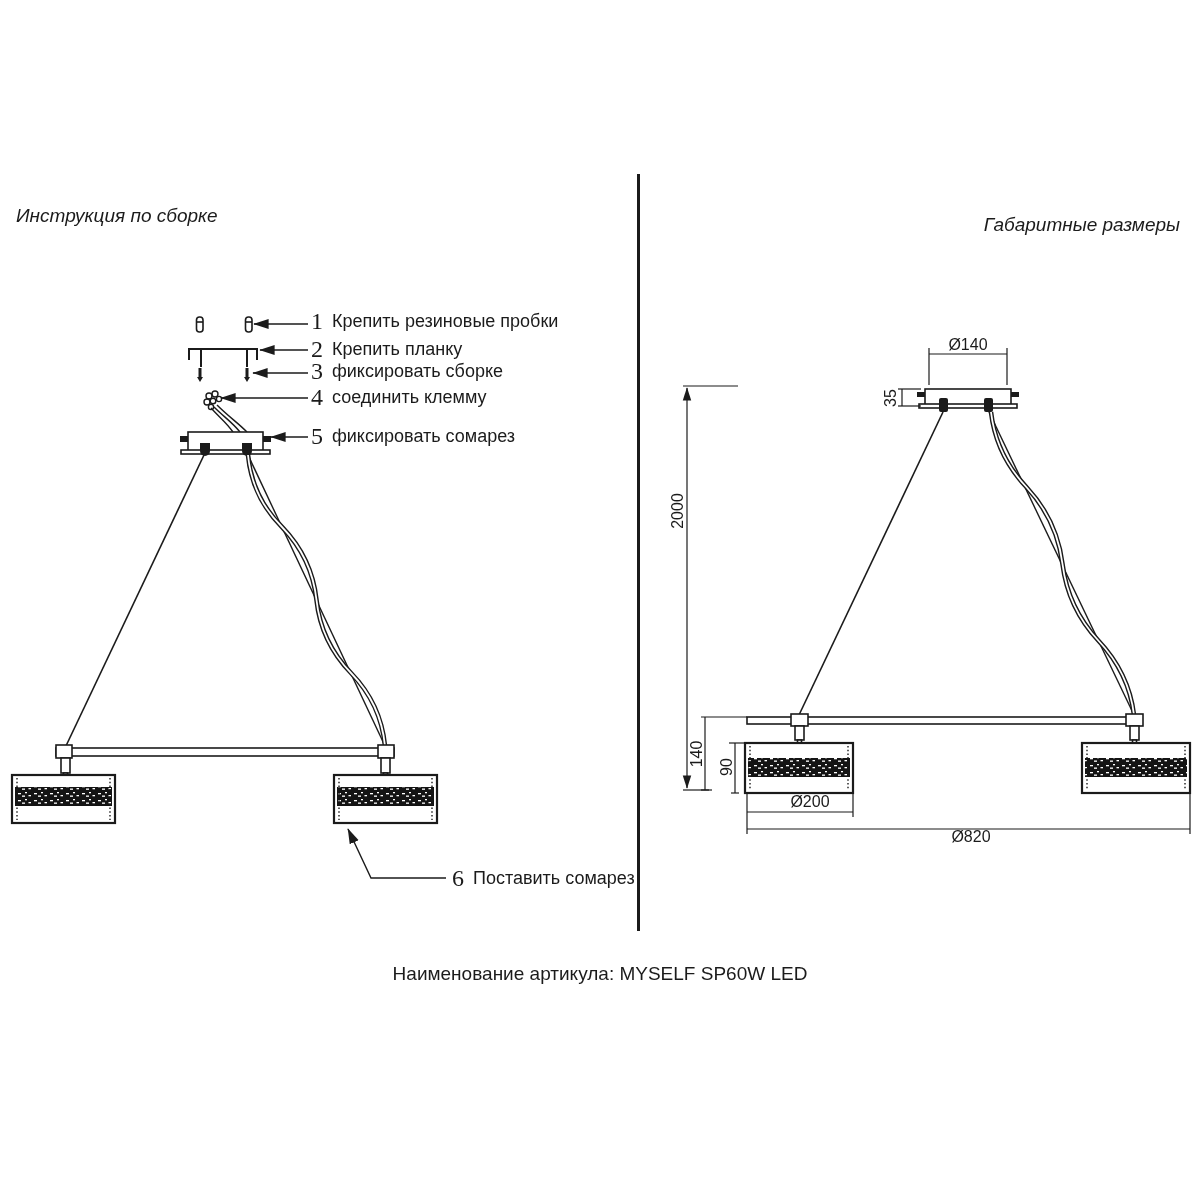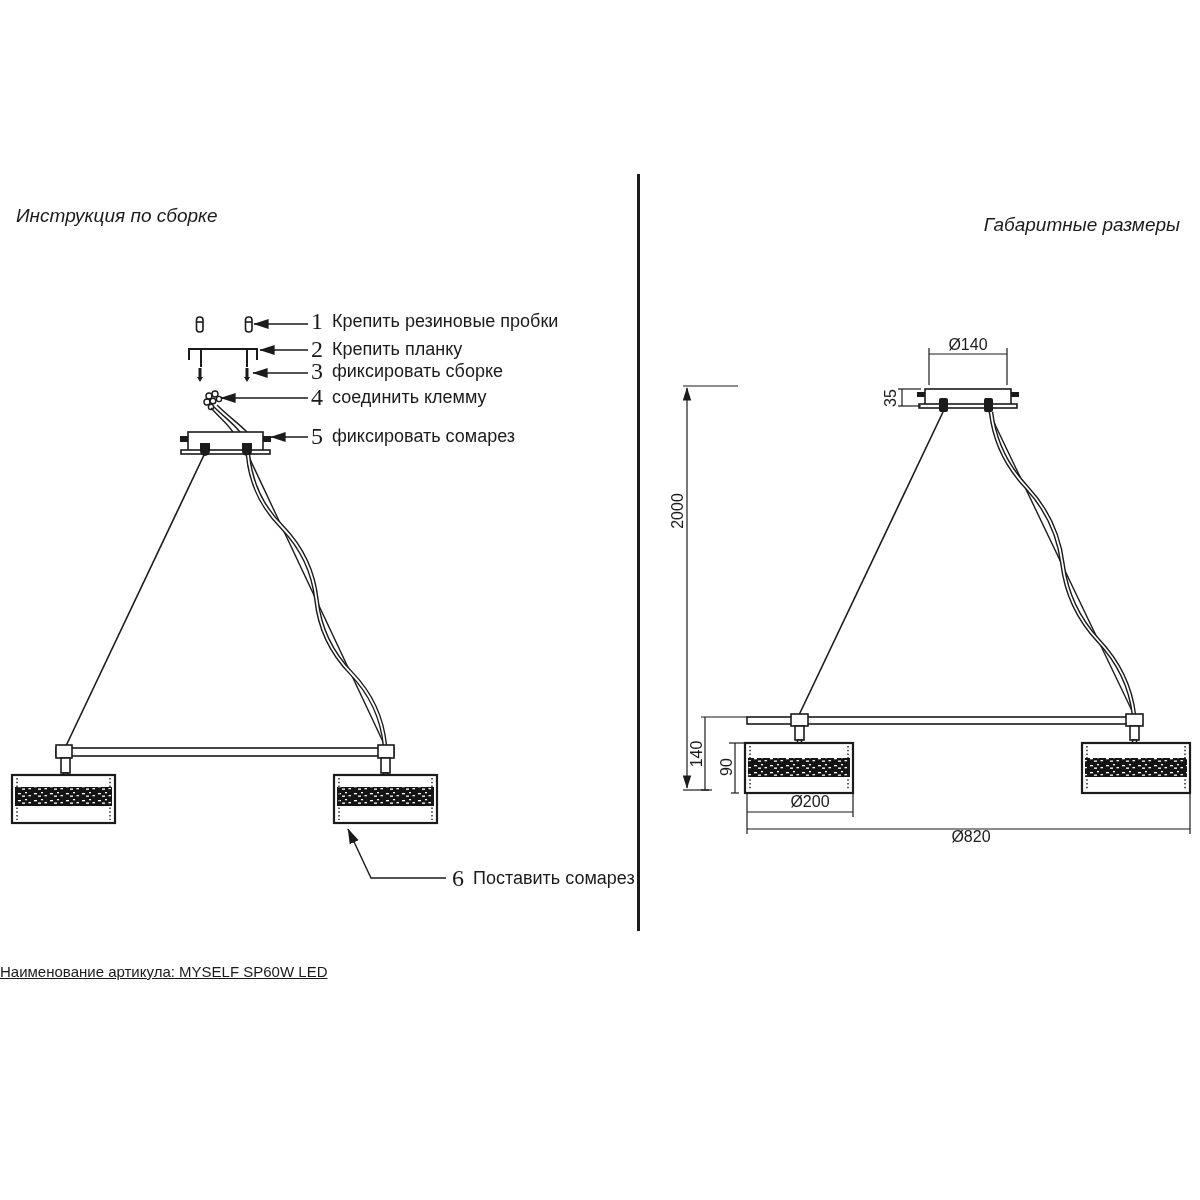--- a/index.html
+++ b/index.html
@@ -1,21 +1,21 @@
 <!DOCTYPE html>
 <html><head>
 <meta charset="utf-8">
 <style>
   html,body{margin:0;padding:0;}
   body{
     width:1200px;height:1200px;position:relative;background:#ffffff;
     font-family:"Liberation Sans",sans-serif;color:#1b1b1b;overflow:hidden;
   }
   .title{position:absolute;font-size:19px;white-space:nowrap;font-style:italic;}
-  .footer{position:absolute;left:0;right:0;top:963px;font-size:15px;text-decoration:underline;}
+  .footer{position:absolute;left:0;right:0;top:963px;text-align:center;font-size:19px;}
   .divider{position:absolute;left:637px;top:174px;width:3px;height:757px;background:#1b1b1b;}
   svg{position:absolute;left:0;top:0;}
   .callout{position:absolute;display:flex;align-items:center;gap:9px;white-space:nowrap;}
   .callout .num{font-family:"Liberation Serif",serif;font-size:24px;line-height:24px;}
   .callout .txt{font-size:18px;line-height:20px;}
   .dim{position:absolute;font-size:16px;text-align:center;white-space:nowrap;}
   .dim.vert{transform:rotate(-90deg);transform-origin:center center;}
 </style>
 </head>
 <body>

